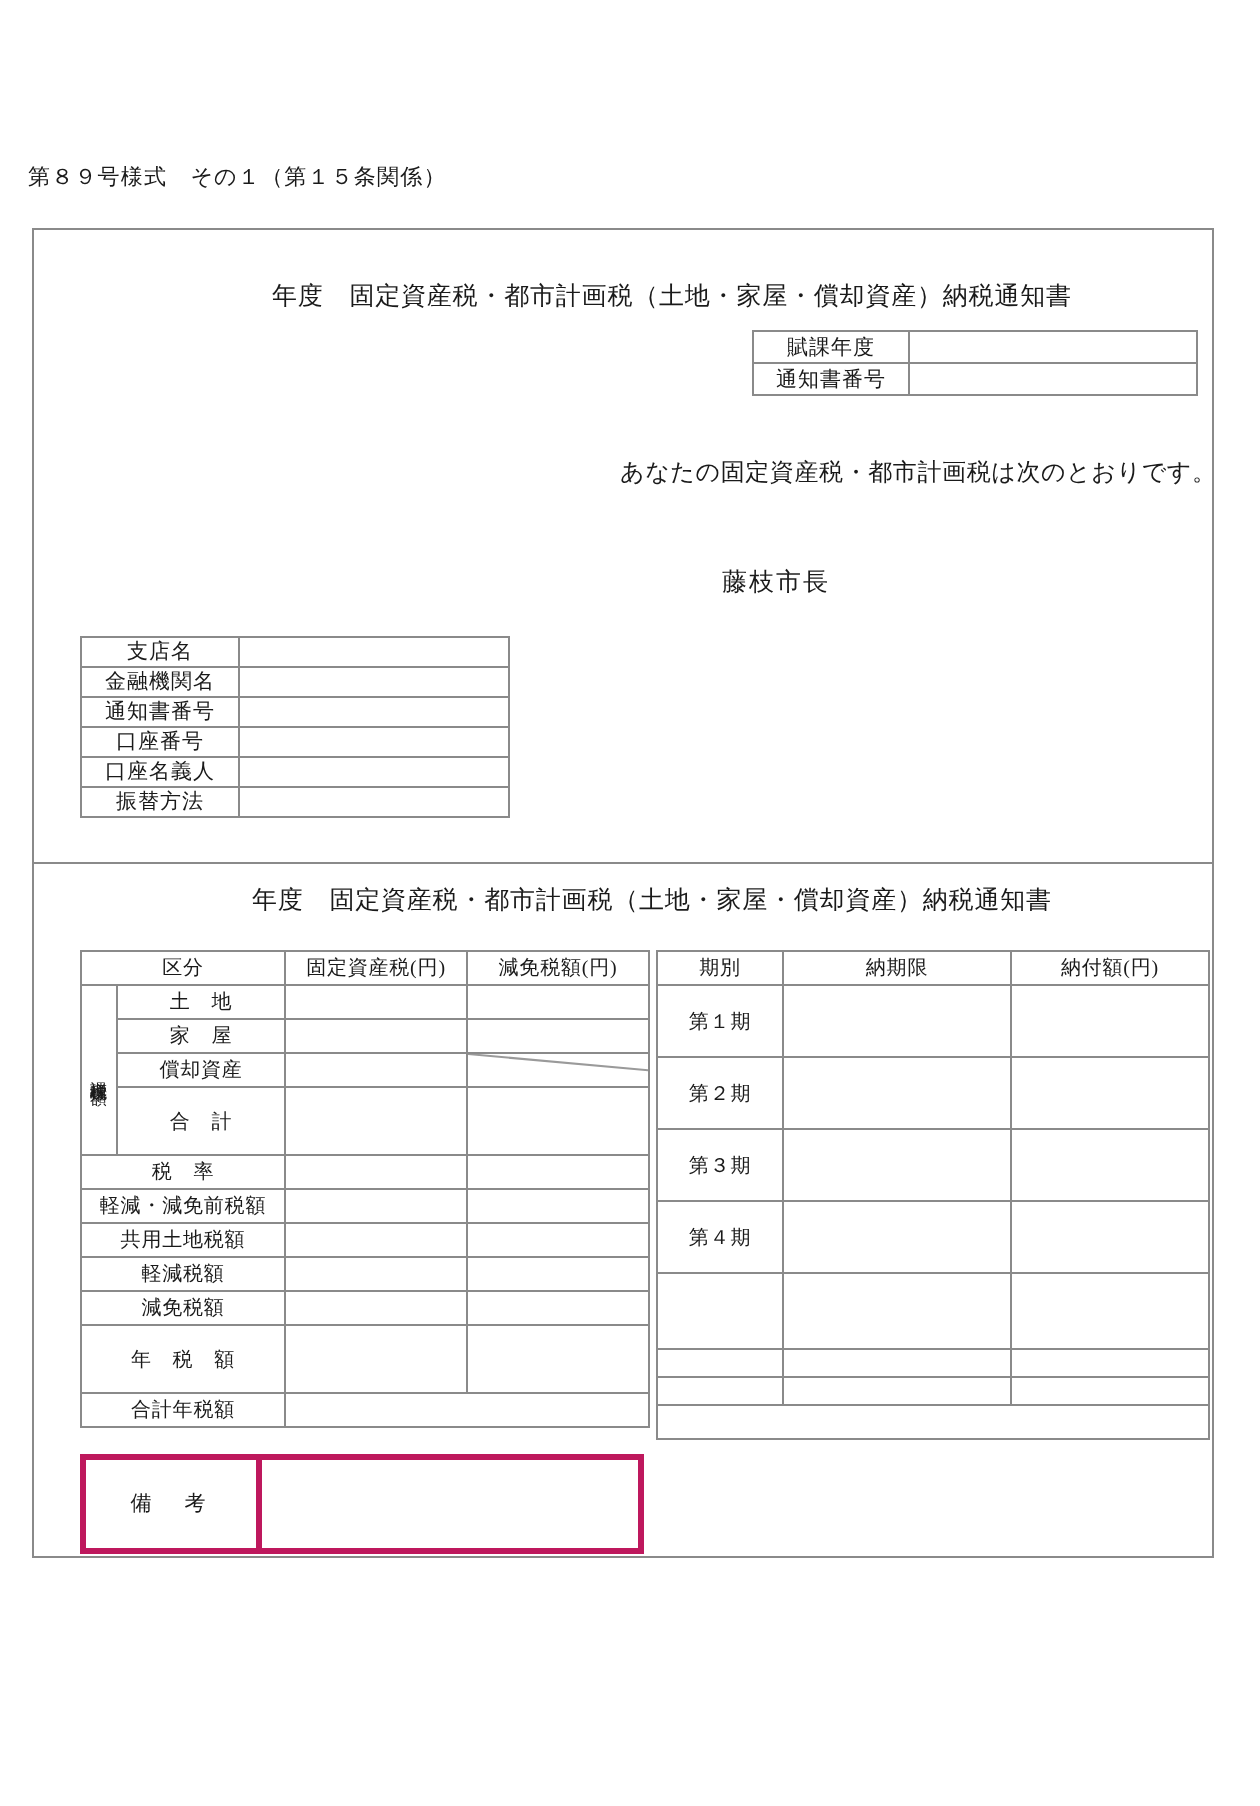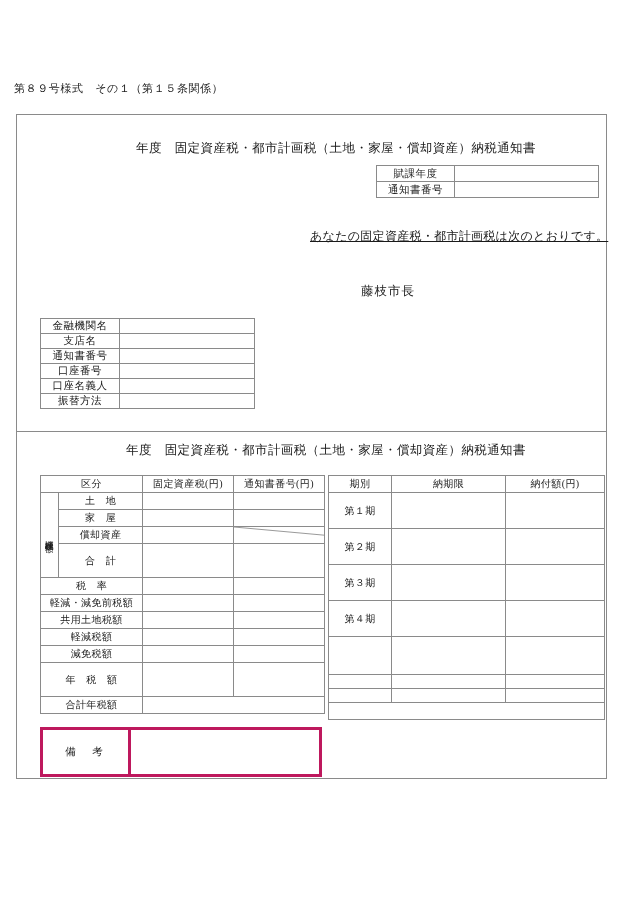--- a/index.html
+++ b/index.html
@@ -76,21 +76,20 @@
   #notice-meta td.val { width: 143px; }
 
   
   #statement {
     position: absolute;
     left: 293px;
     top: 113px;
     font-size: 12px;
     letter-spacing: 0.3px;
     white-space: nowrap;
-    text-decoration: underline;
   }
   #mayor {
     position: absolute;
     left: 344px;
     top: 168px;
     font-size: 12.5px;
     letter-spacing: 1px;
     white-space: nowrap;
   }
 
@@ -223,25 +222,25 @@
   </tbody>
     </table>
 
   <div id="statement">あなたの固定資産税・都市計画税は次のとおりです。</div>
 
   <div id="mayor">藤枝市長</div>
 
   <table id="bank-table">
     <tbody>
         <tr>
+      <td class="lbl">支店名</td>
+      <td class="val"></td>
+    </tr>
+    <tr>
       <td class="lbl">金融機関名</td>
-      <td class="val"></td>
-    </tr>
-    <tr>
-      <td class="lbl">支店名</td>
       <td class="val"></td>
     </tr>
     <tr>
       <td class="lbl">通知書番号</td>
       <td class="val"></td>
     </tr>
     <tr>
       <td class="lbl">口座番号</td>
       <td class="val"></td>
     </tr>
@@ -256,21 +255,21 @@
   </tbody>
     </table>
 
   <div class="doc-title" id="title-lower">年度　固定資産税・都市計画税（土地・家屋・償却資産）納税通知書</div>
 
   <table id="tax-table">
     <tbody>
         <tr class="r-head">
       <td class="c-kubun" colspan="2">区分</td>
       <td class="c-fixed">固定資産税(円)</td>
-      <td class="c-city">通知書番号(円)</td>
+      <td class="c-city">減免税額(円)</td>
     </tr>
 
     <tr class="r-norm">
       <td class="c-vert" rowspan="4">
         <div class="vert-wrap">
           <span class="vert-label">課税標準額</span>
         </div>
       </td>
       <td class="c-sub sp2">土　地</td>
       <td></td>

